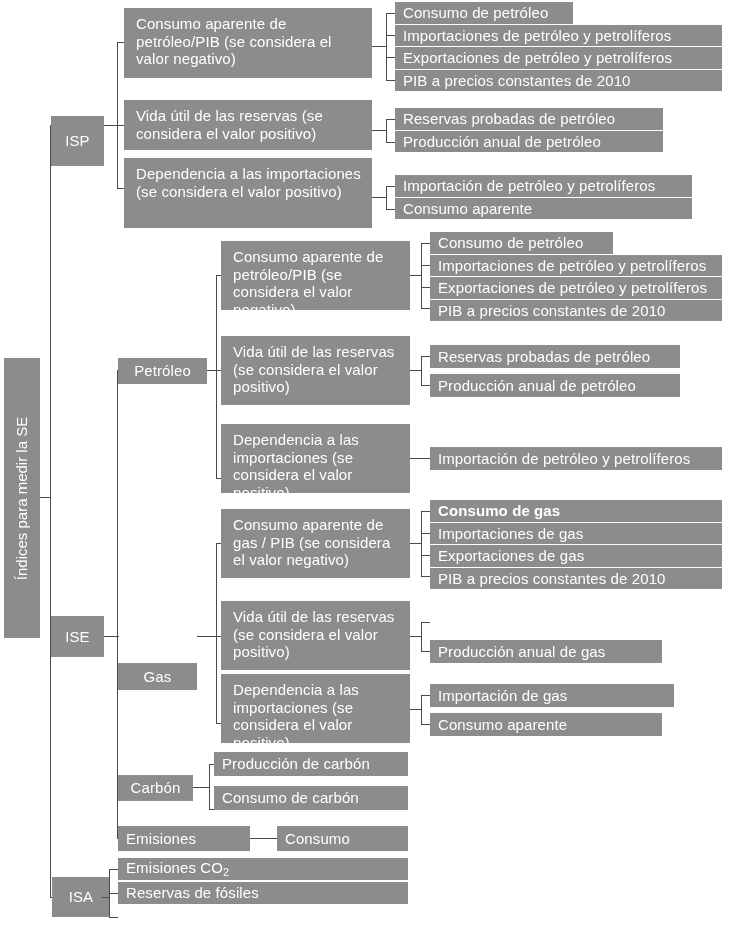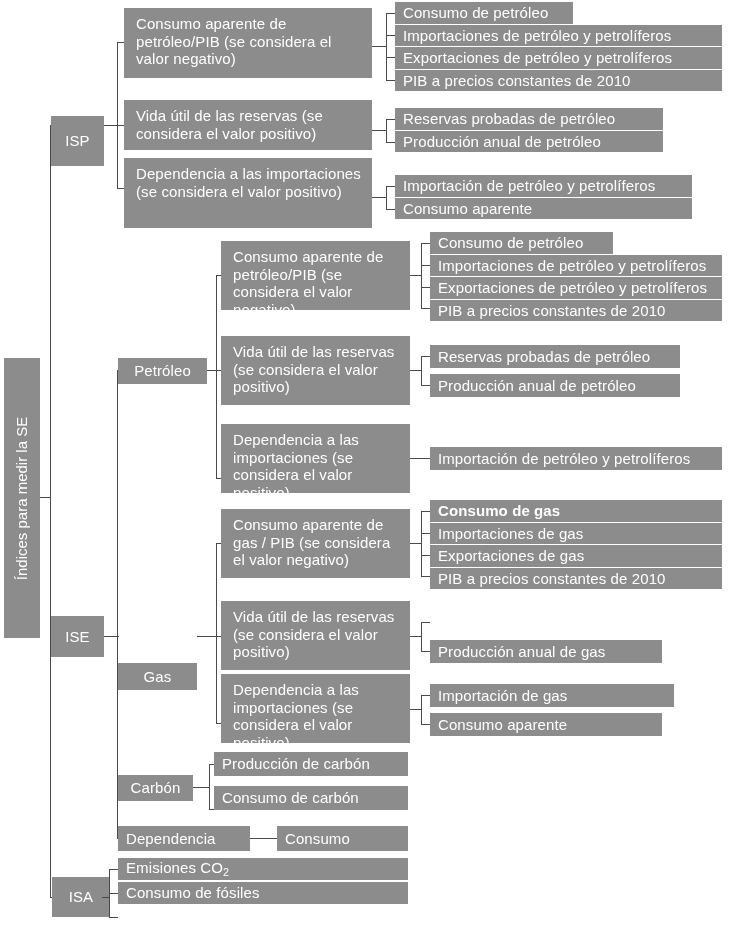--- a/index.html
+++ b/index.html
@@ -236,36 +236,36 @@
   <div class="ln lnh" style="left:209px;top:809px;width:6px;"></div>
 
   <div class="box pad fs15" style="left:214px;top:752px;width:194px;height:24px;">
     <span>Producción de carbón</span>
     </div>
   <div class="box pad fs15" style="left:214px;top:786px;width:194px;height:24px;">
     <span>Consumo de carbón</span>
     </div>
 
   <div class="box pad fs15" style="left:118px;top:826px;width:132px;height:25px;">
-    <span>Dependencia</span>
+    <span>Emisiones</span>
   </div>
   <div class="ln lnh" style="left:250px;top:838px;width:27px;"></div>
   <div class="box pad fs15" style="left:277px;top:826px;width:131px;height:25px;">
     <span>Consumo</span>
     </div>
 
   <div class="box ctr fs15" style="left:52px;top:877px;width:58px;height:40px;">
     <span>ISA</span>
   </div>
   <div class="ln lnh" style="left:102px;top:897px;width:8px;"></div>
   <div class="ln lnv" style="left:109px;top:869px;height:48px;"></div>
   <div class="ln lnh" style="left:109px;top:869px;width:9px;"></div>
   <div class="ln lnh" style="left:109px;top:893px;width:9px;"></div>
   <div class="ln lnh" style="left:109px;top:917px;width:9px;"></div>
 
   <div class="box pad fs15" style="left:118px;top:858px;width:290px;height:22px;">
     <span>Emisiones CO<sub>2</sub></span>
     </div>
   <div class="box pad fs15" style="left:118px;top:882px;width:290px;height:22px;">
-    <span>Consumo de fósiles</span>
+    <span>Reservas de fósiles</span>
     </div>
 
 </div>
 
 </body></html>

